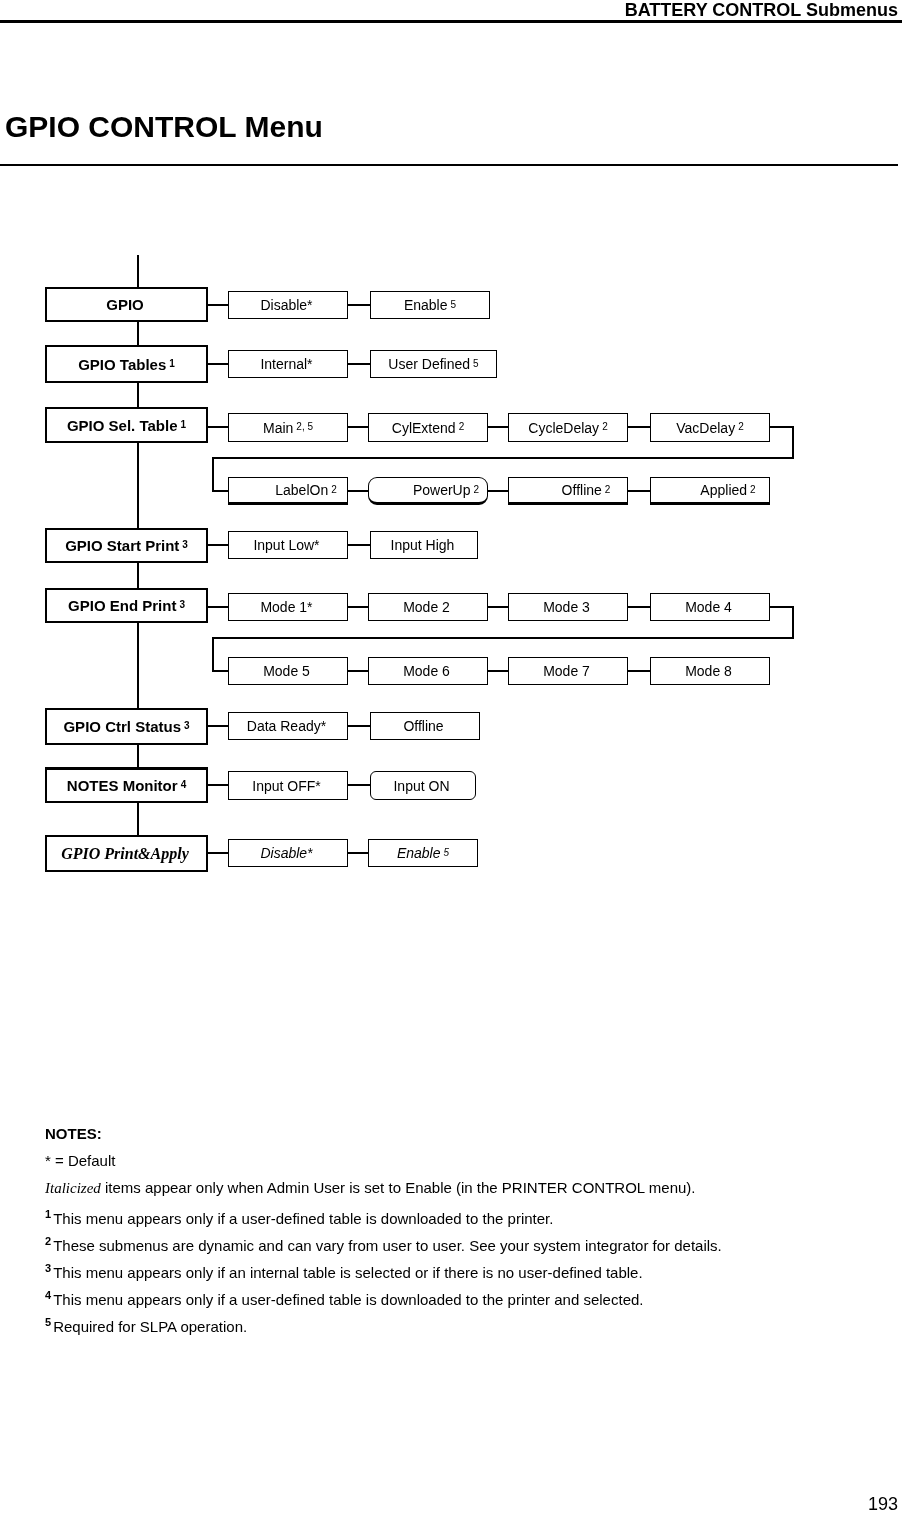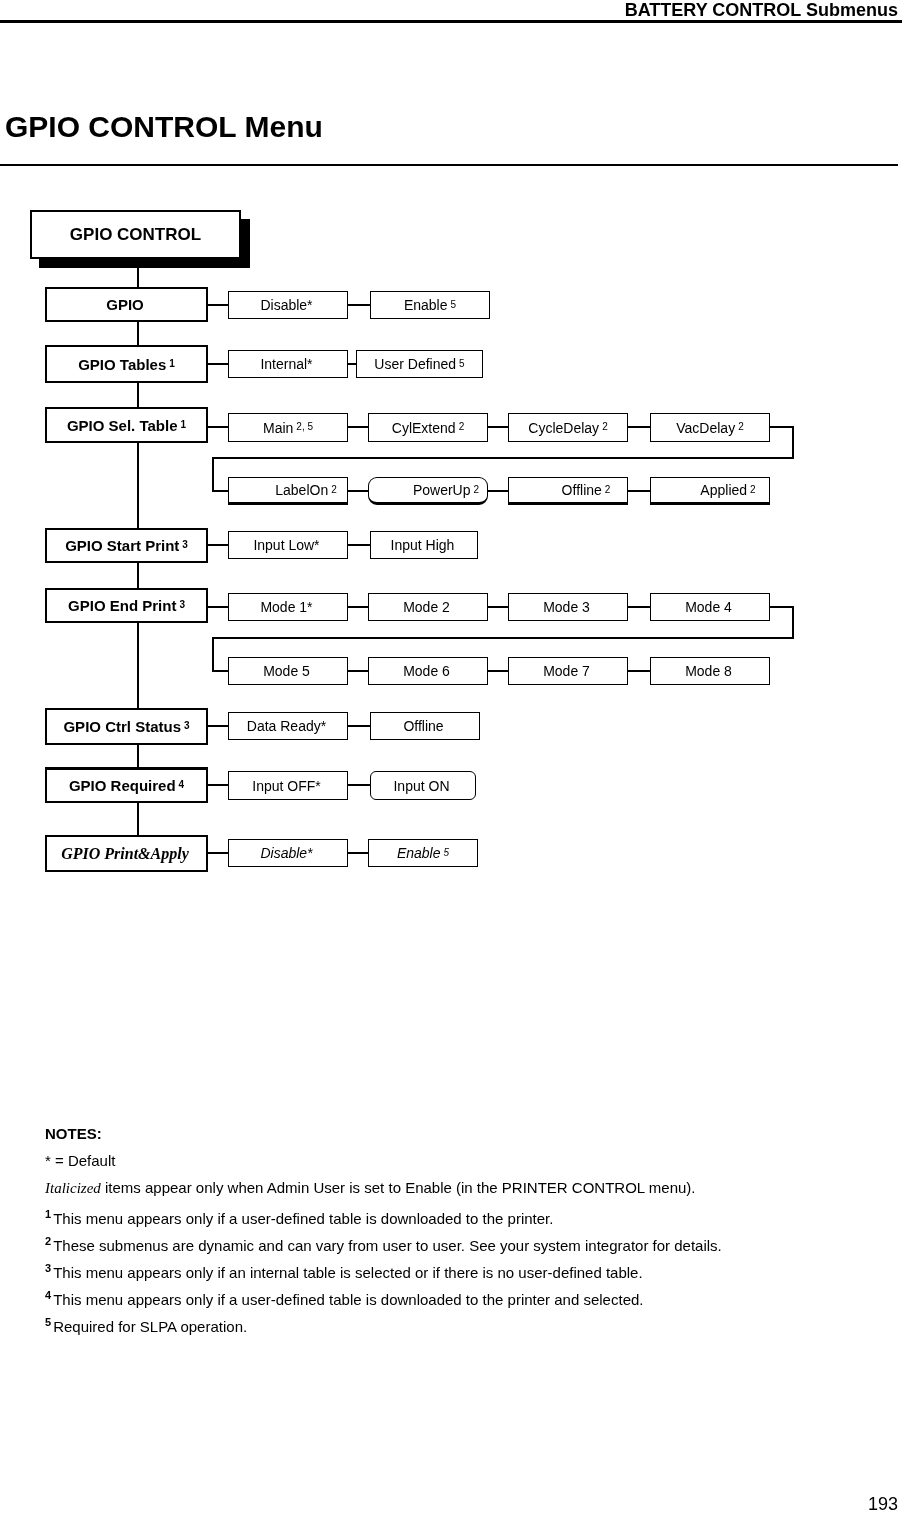--- a/index.html
+++ b/index.html
@@ -87,23 +87,20 @@
   <div class="hline" style="left:208px; top:606px; width:586px;"></div>
   <div class="vline" style="left:792px; top:606px; height:33px;"></div>
   <div class="hline" style="left:212px; top:637px; width:582px;"></div>
   <div class="vline" style="left:212px; top:637px; height:35px;"></div>
   <div class="hline" style="left:212px; top:670px; width:558px;"></div>
 
   <div class="hline" style="left:208px; top:725px; width:172px;"></div>
   <div class="hline" style="left:208px; top:784px; width:172px;"></div>
   <div class="hline" style="left:208px; top:852px; width:172px;"></div>
 
-  <div class="rootbox">
-    <span>GPIO CONTROL</span>
-  </div>
 
   <div class="pbox" style="top:287px; height:35px;">
     <span>GPIO</span>
       <sup class="s"></sup>
   </div>
   <div class="pbox" style="top:345px; height:38px;">
     <span>GPIO Tables</span>
       <sup class="s">1</sup>
   </div>
   <div class="pbox" style="top:407px; height:36px;">
@@ -116,42 +113,42 @@
   </div>
   <div class="pbox" style="top:588px; height:35px;">
     <span>GPIO End Print</span>
       <sup class="s">3</sup>
   </div>
   <div class="pbox" style="top:708px; height:37px;">
     <span>GPIO Ctrl Status</span>
       <sup class="s">3</sup>
   </div>
   <div class="pbox" style="top:767px; height:36px; border-top-width:3px;">
-    <span>GPIO Required</span>
+    <span>NOTES Monitor</span>
       <sup class="s">4</sup>
   </div>
   <div class="pbox thick serif-it" style="top:835px; height:37px; font-size:16px;">
     <span>GPIO Print&amp;Apply</span>
       <sup class="s"></sup>
   </div>
 
   <div class="vbox" style="left:228px; top:291px;">
     <span>Disable*</span>
       <sup class="s"></sup>
   </div>
   <div class="vbox" style="left:370px; top:291px;">
     <span>Enable</span>
       <sup class="s">5</sup>
   </div>
 
   <div class="vbox" style="left:228px; top:350px;">
     <span>Internal*</span>
       <sup class="s"></sup>
   </div>
-  <div class="vbox" style="left:356px; top:350px; width:127px;">
+  <div class="vbox" style="left:370px; top:350px; width:127px;">
     <span>User Defined</span>
       <sup class="s">5</sup>
   </div>
 
   <div class="vbox" style="left:228px; top:413px; height:29px;">
     <span>Main</span>
       <sup class="s">2, 5</sup>
   </div>
   <div class="vbox" style="left:368px; top:413px; height:29px;">
     <span>CylExtend</span>

